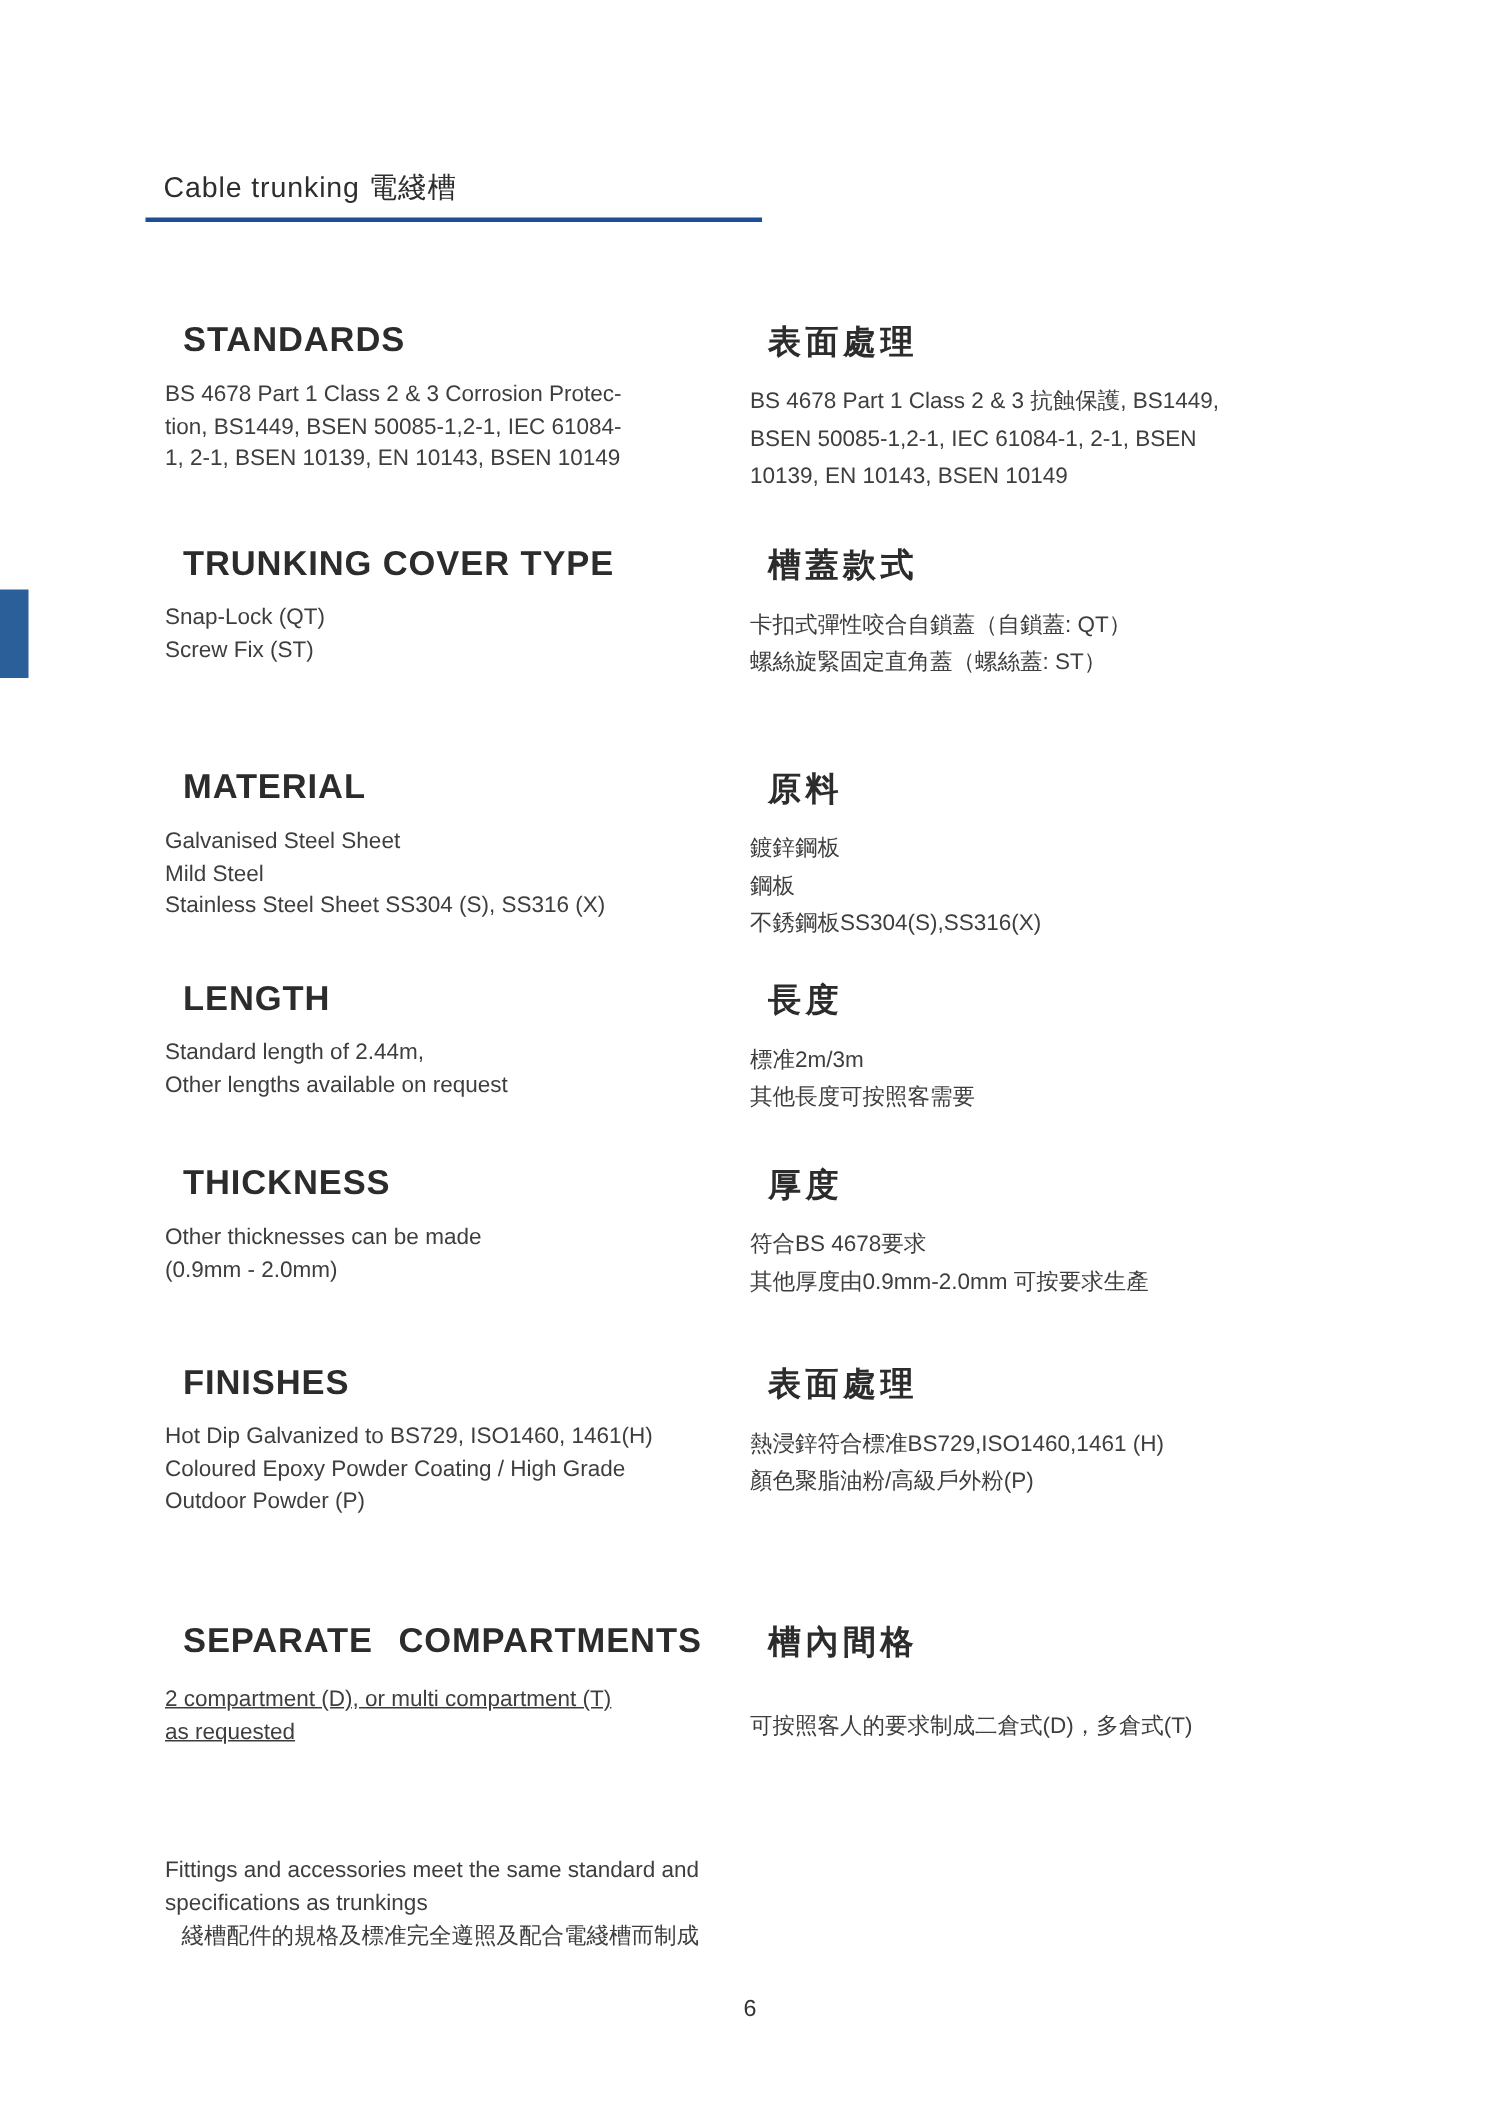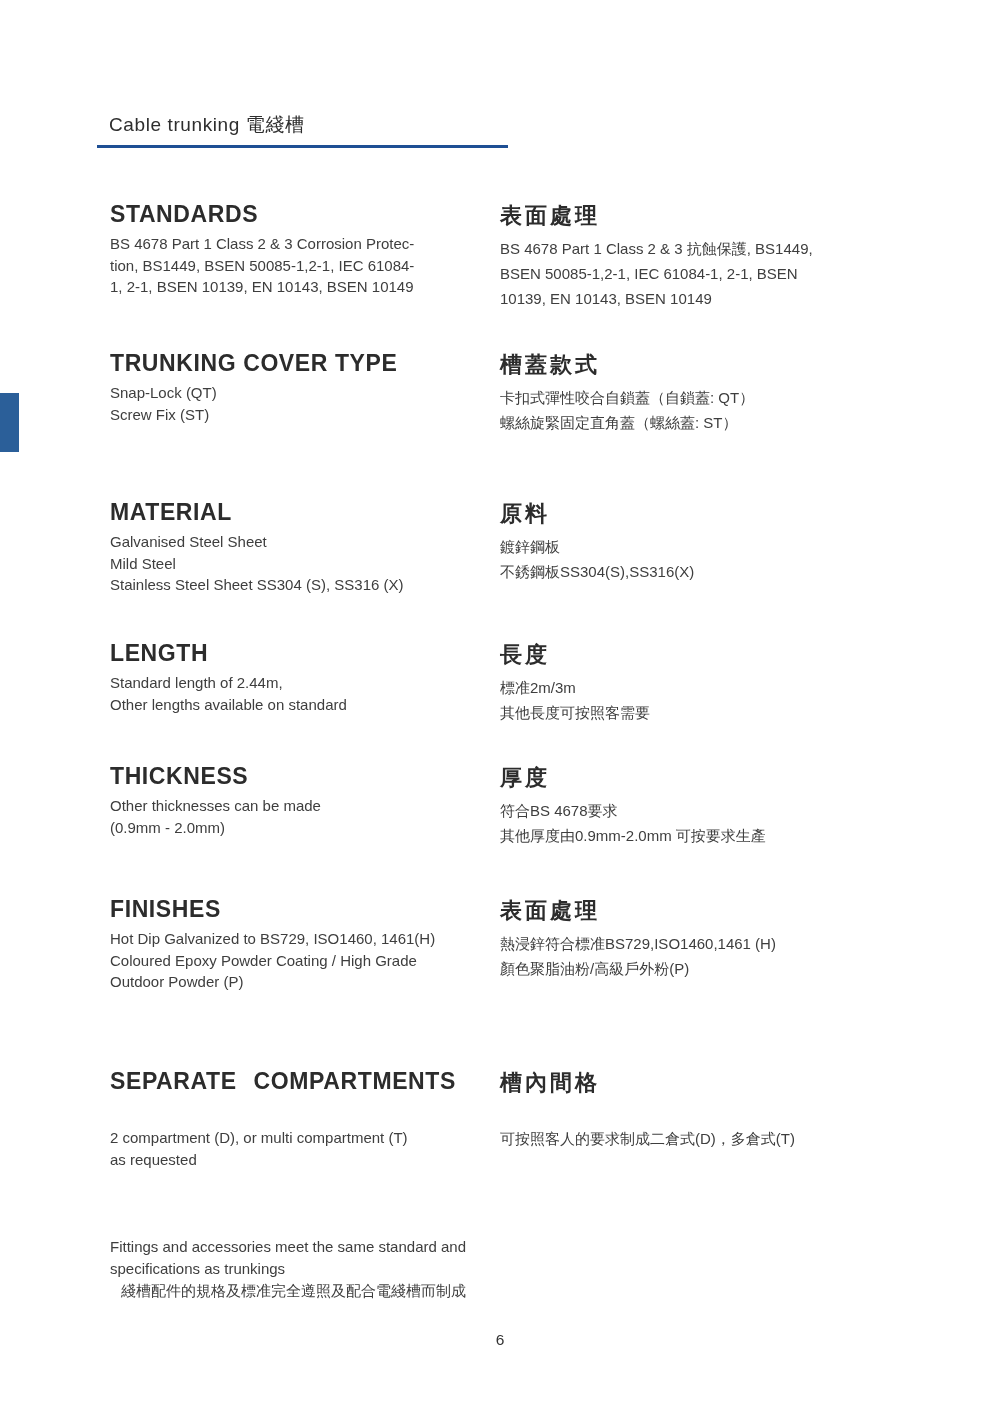--- a/index.html
+++ b/index.html
@@ -20,26 +20,26 @@
     position:absolute; left:97px; top:145px;
     width:411px; height:3px; background:#1e4f94;
   }
   .side-tab {
     position:absolute; left:0; top:393px;
     width:19px; height:59px; background:#2b5f99;
   }
   .sec { position:absolute; left:110px; width:880px; }
   .en-col { position:absolute; left:0; top:0; width:385px; }
   .zh-col { position:absolute; left:390px; top:0; width:480px; }
-  h2 { margin:0; font-weight:bold; color:#2c2c2c; }
+  h2 { margin:12px; font-weight:bold; color:#2c2c2c; }
   .en-h { font-size:23px; letter-spacing:0.6px; }
   .zh-h { font-size:22px; letter-spacing:3px; }
   .ws   { word-spacing:10px; }
   .body { margin-top:5px; }
-  .gap-lg { margin-top:32px; }
+  .gap-lg { margin-top:15px;text-decoration:underline; }
   .gap-md { margin-top:28px; }
   p.ln {
     margin:0; font-size:15px; line-height:21.5px;
     color:#3e3e3e; white-space:nowrap;
   }
   .zh-col p.ln { line-height:25px; }
   .footer { position:absolute; left:110px; top:1236px; }
   .footer p.ln { line-height:21.5px; }
   .footer p.zh-ln { line-height:24px;text-align:right; }
   .page-num {
@@ -98,31 +98,32 @@
       <div class="body">
         <p class="ln">Galvanised Steel Sheet</p>
         <p class="ln">Mild Steel</p>
         <p class="ln">Stainless Steel Sheet SS304 (S), SS316 (X)</p>
       </div>
     </div>
     <div class="zh-col">
       <h2 class="zh-h">原料</h2>
       <div class="body">
         <p class="ln">鍍鋅鋼板</p>
+        <p class="ln">鋼板</p>
         <p class="ln">不銹鋼板SS304(S),SS316(X)</p>
       </div>
     </div>
   </section>
 
   <section class="sec" style="top:640px">
     <div class="en-col">
       <h2 class="en-h">LENGTH</h2>
       <div class="body">
         <p class="ln">Standard length of 2.44m,</p>
-        <p class="ln">Other lengths available on standard</p>
+        <p class="ln">Other lengths available on request</p>
       </div>
     </div>
     <div class="zh-col">
       <h2 class="zh-h">長度</h2>
       <div class="body">
         <p class="ln">標准2m/3m</p>
         <p class="ln">其他長度可按照客需要</p>
       </div>
     </div>
   </section>

